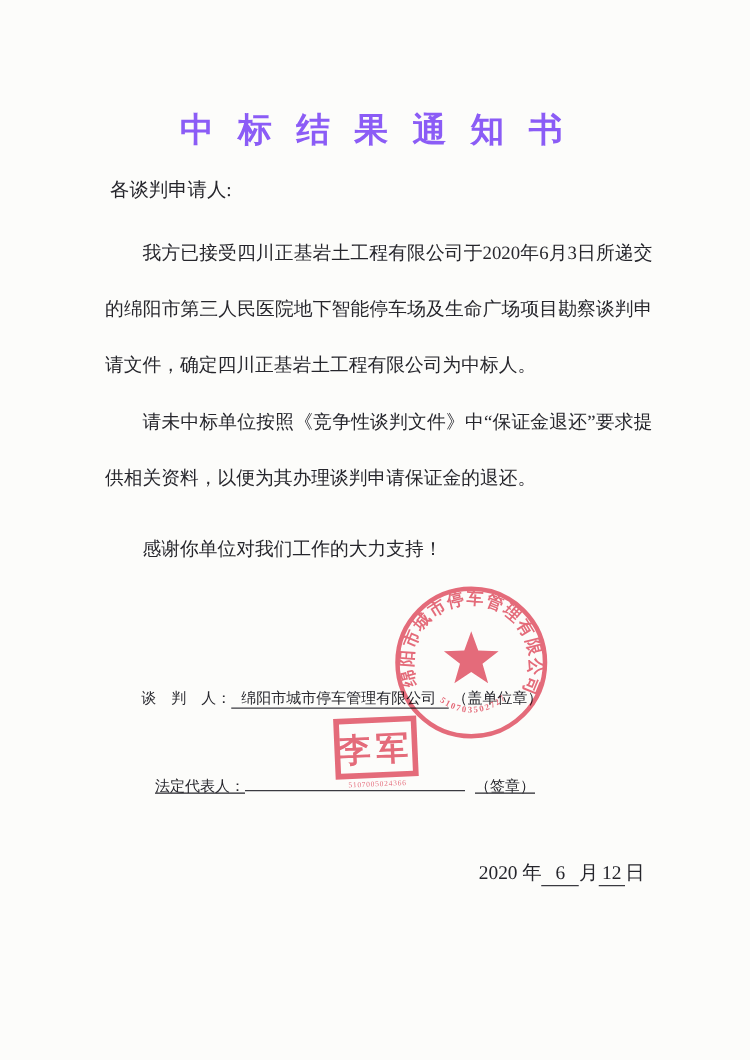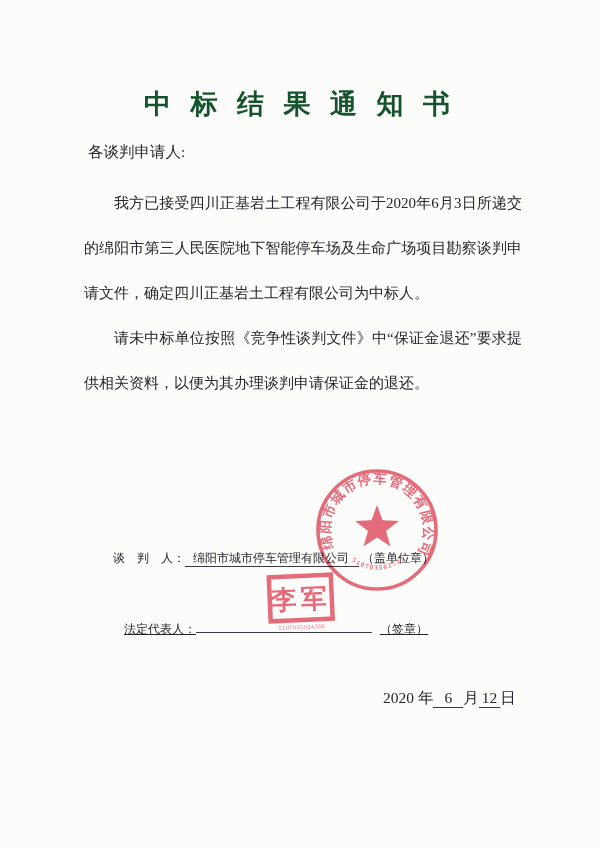--- a/index.html
+++ b/index.html
@@ -11,21 +11,21 @@
     font-family:"Liberation Serif","DejaVu Serif",serif;
     color:#26262c;
   }
   .title{
     position:absolute;top:86px;left:0;width:600px;
     text-align:center;
     font-family:"Liberation Sans","DejaVu Sans",sans-serif;
     font-weight:bold;
     font-size:27px;
     letter-spacing:6px;
-    color:#14532d;
+    color:#8b5cf6;
   }
   .salutation{
     position:absolute;top:142px;left:88px;
     font-size:15.5px;
   }
   .body-block{
     position:absolute;top:181px;left:84px;width:438px;
     font-size:15px;
     text-align:justify;
   }
@@ -77,20 +77,21 @@
 
 <div class="page">
 
   <div class="title">中 标 结 果 通 知 书</div>
 
   <div class="salutation">各谈判申请人:</div>
 
   <div class="body-block">
     <p><span>我方已接受</span><span class="u">四川正基岩土工程有限公司</span><span>于</span><span class="u">2020年6月3日</span><span>所递交的</span><span class="u">绵阳市第三人民医院地下智能停车场及生命广场项目勘察谈判申请文件</span><span>，确定</span><span class="u">四川正基岩土工程有限公司</span><span>为中标人。</span></p>
     <p>请未中标单位按照《竞争性谈判文件》中“保证金退还”要求提供相关资料，以便为其办理谈判申请保证金的退还。</p>
+    <p class="thanks">感谢你单位对我们工作的大力支持！</p>
   </div>
 
   <div class="sign-row row-negotiator">
     <span>谈　判　人：</span><span class="name-underline">绵阳市城市停车管理有限公司</span> <span>（盖单位章）</span>
   </div>
 
   <div class="sign-row row-legal">
     <span>法定代表人：</span><span class="blank blank-legal"></span><span>（签章）</span>
   </div>
 

